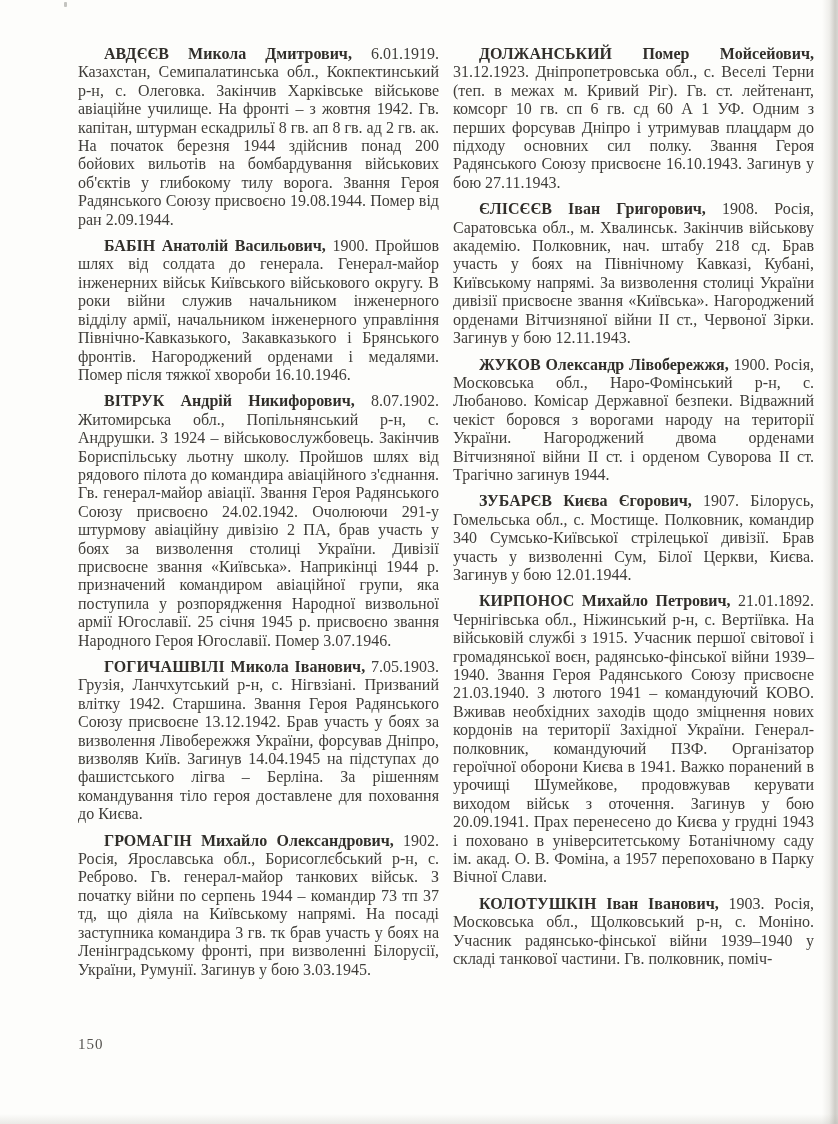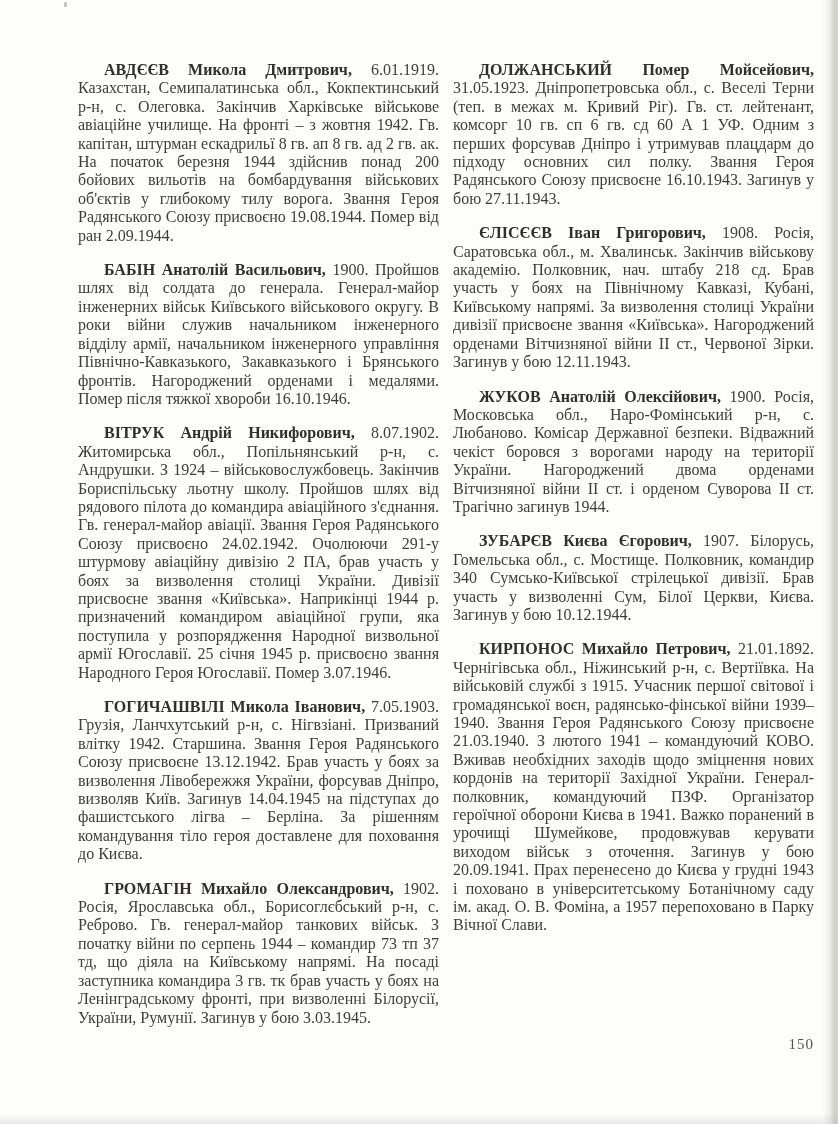--- a/index.html
+++ b/index.html
@@ -62,33 +62,33 @@
     gap: 14px;
   }
   .col {
     width: 361px;
     text-align: justify;
     font-size: 16px;
     line-height: 18.4px;
     color: #3f3d39;
   }
   .entry {
-    margin: 16px 0 8px 0;
+    margin: 0 0 8px 0;
     text-indent: 26px;
   }
   .entry b {
     font-weight: 700;
     color: #312f2b;
   }
   .page-number {
     position: absolute;
     top: 1036px;
     left: 78px;
     width: 736px;
-    text-align: right;
+    text-align: left;
     font-size: 15px;
     letter-spacing: 1px;
     color: #55534f;
   }
 </style>
 </head>
 <body>
 
 <div class="page">
 
@@ -98,25 +98,26 @@
 
     <div class="col">
       <p class="entry"><b>АВДЄЄВ Микола Дмитрович,</b> <span>6.01.1919. Казахстан, Семипалатинська обл., Кокпектинський р-н, с. Олеговка. Закінчив Харківське військове авіаційне училище. На фронті – з жовтня 1942. Гв. капітан, штурман ескадрильї 8 гв. ап 8 гв. ад 2 гв. ак. На початок березня 1944 здійснив понад 200 бойових вильотів на бомбардування військових об'єктів у глибокому тилу ворога. Звання Героя Радянського Союзу присвоєно 19.08.1944. Помер від ран 2.09.1944.</span></p>
       <p class="entry"><b>БАБІН Анатолій Васильович,</b> <span>1900. Пройшов шлях від солдата до генерала. Генерал-майор інженерних військ Київського військового округу. В роки війни служив начальником інженерного відділу армії, начальником інженерного управління Північно-Кавказького, Закавказького і Брянського фронтів. Нагороджений орденами і медалями. Помер після тяжкої хвороби 16.10.1946.</span></p>
       <p class="entry"><b>ВІТРУК Андрій Никифорович,</b> <span>8.07.1902. Житомирська обл., Попільнянський р-н, с. Андрушки. З 1924 – військовослужбовець. Закінчив Бориспільську льотну школу. Пройшов шлях від рядового пілота до командира авіаційного з'єднання. Гв. генерал-майор авіації. Звання Героя Радянського Союзу присвоєно 24.02.1942. Очолюючи 291-у штурмову авіаційну дивізію 2 ПА, брав участь у боях за визволення столиці України. Дивізії присвоєне звання «Київська». Наприкінці 1944 р. призначений командиром авіаційної групи, яка поступила у розпорядження Народної визвольної армії Югославії. 25 січня 1945 р. присвоєно звання Народного Героя Югославії. Помер 3.07.1946.</span></p>
       <p class="entry"><b>ГОГИЧАШВІЛІ Микола Іванович,</b> <span>7.05.1903. Грузія, Ланчхутський р-н, с. Нігвзіані. Призваний влітку 1942. Старшина. Звання Героя Радянського Союзу присвоєне 13.12.1942. Брав участь у боях за визволення Лівобережжя України, форсував Дніпро, визволяв Київ. Загинув 14.04.1945 на підступах до фашистського лігва – Берліна. За рішенням командування тіло героя доставлене для поховання до Києва.</span></p>
       <p class="entry"><b>ГРОМАГІН Михайло Олександрович,</b> <span>1902. Росія, Ярославська обл., Борисоглєбський р-н, с. Реброво. Гв. генерал-майор танкових військ. З початку війни по серпень 1944 – командир 73 тп 37 тд, що діяла на Київському напрямі. На посаді заступника командира 3 гв. тк брав участь у боях на Ленінградському фронті, при визволенні Білорусії, України, Румунії. Загинув у бою 3.03.1945.</span></p>
     </div>
 
     <div class="col">
-      <p class="entry"><b>ДОЛЖАНСЬКИЙ Помер Мойсейович,</b> <span>31.05.1923. Дніпропетровська обл., с. Веселі Терни (теп. в межах м. Кривий Ріг). Гв. ст. лейтенант, комсорг 10 гв. сп 6 гв. сд 60 А 1 УФ. Одним з перших форсував Дніпро і утримував плацдарм до підходу основних сил полку. Звання Героя Радянського Союзу присвоєне 16.10.1943. Загинув у бою 27.11.1943.</span></p>
+      <p class="entry"><b>ДОЛЖАНСЬКИЙ Помер Мойсейович,</b> <span>31.12.1923. Дніпропетровська обл., с. Веселі Терни (теп. в межах м. Кривий Ріг). Гв. ст. лейтенант, комсорг 10 гв. сп 6 гв. сд 60 А 1 УФ. Одним з перших форсував Дніпро і утримував плацдарм до підходу основних сил полку. Звання Героя Радянського Союзу присвоєне 16.10.1943. Загинув у бою 27.11.1943.</span></p>
       <p class="entry"><b>ЄЛІСЄЄВ Іван Григорович,</b> <span>1908. Росія, Саратовська обл., м. Хвалинськ. Закінчив військову академію. Полковник, нач. штабу 218 сд. Брав участь у боях на Північному Кавказі, Кубані, Київському напрямі. За визволення столиці України дивізії присвоєне звання «Київська». Нагороджений орденами Вітчизняної війни II ст., Червоної Зірки. Загинув у бою 12.11.1943.</span></p>
-      <p class="entry"><b>ЖУКОВ Анатолій Олексійович,</b> <span>1900. Росія, Московська обл., Наро-Фомінський р-н, с. Любаново. Комісар Державної безпеки. Відважний чекіст боровся з ворогами народу на території України. Нагороджений двома орденами Вітчизняної війни II ст. і орденом Суворова II ст. Трагічно загинув 1944.</span></p>
-      <p class="entry"><b>ЗУБАРЄВ Києва Єгорович,</b> <span>1907. Білорусь, Гомельська обл., с. Мостище. Полковник, командир 340 Сумсько-Київської стрілецької дивізії. Брав участь у визволенні Сум, Білої Церкви, Києва. Загинув у бою 10.12.1944.</span></p>
+      <p class="entry"><b>ЖУКОВ Олександр Лівобережжя,</b> <span>1900. Росія, Московська обл., Наро-Фомінський р-н, с. Любаново. Комісар Державної безпеки. Відважний чекіст боровся з ворогами народу на території України. Нагороджений двома орденами Вітчизняної війни II ст. і орденом Суворова II ст. Трагічно загинув 1944.</span></p>
+      <p class="entry"><b>ЗУБАРЄВ Києва Єгорович,</b> <span>1907. Білорусь, Гомельська обл., с. Мостище. Полковник, командир 340 Сумсько-Київської стрілецької дивізії. Брав участь у визволенні Сум, Білої Церкви, Києва. Загинув у бою 12.01.1944.</span></p>
       <p class="entry"><b>КИРПОНОС Михайло Петрович,</b> <span>21.01.1892. Чернігівська обл., Ніжинський р-н, с. Вертіївка. На військовій службі з 1915. Учасник першої світової і громадянської воєн, радянсько-фінської війни 1939–1940. Звання Героя Радянського Союзу присвоєне 21.03.1940. З лютого 1941 – командуючий КОВО. Вживав необхідних заходів щодо зміцнення нових кордонів на території Західної України. Генерал-полковник, командуючий ПЗФ. Організатор героїчної оборони Києва в 1941. Важко поранений в урочищі Шумейкове, продовжував керувати виходом військ з оточення. Загинув у бою 20.09.1941. Прах перенесено до Києва у грудні 1943 і поховано в університетському Ботанічному саду ім. акад. О. В. Фоміна, а 1957 перепоховано в Парку Вічної Слави.</span></p>
+      <p class="entry"><b>КОЛОТУШКІН Іван Іванович,</b> <span>1903. Росія, Московська обл., Щолковський р-н, с. Моніно. Учасник радянсько-фінської війни 1939–1940 у складі танкової частини. Гв. полковник, поміч-</span></p>
     </div>
 
   </div>
 
   <div class="page-number">150</div>
 
   <div class="edge-right"></div>
   <div class="edge-bottom"></div>
 
 </div>

